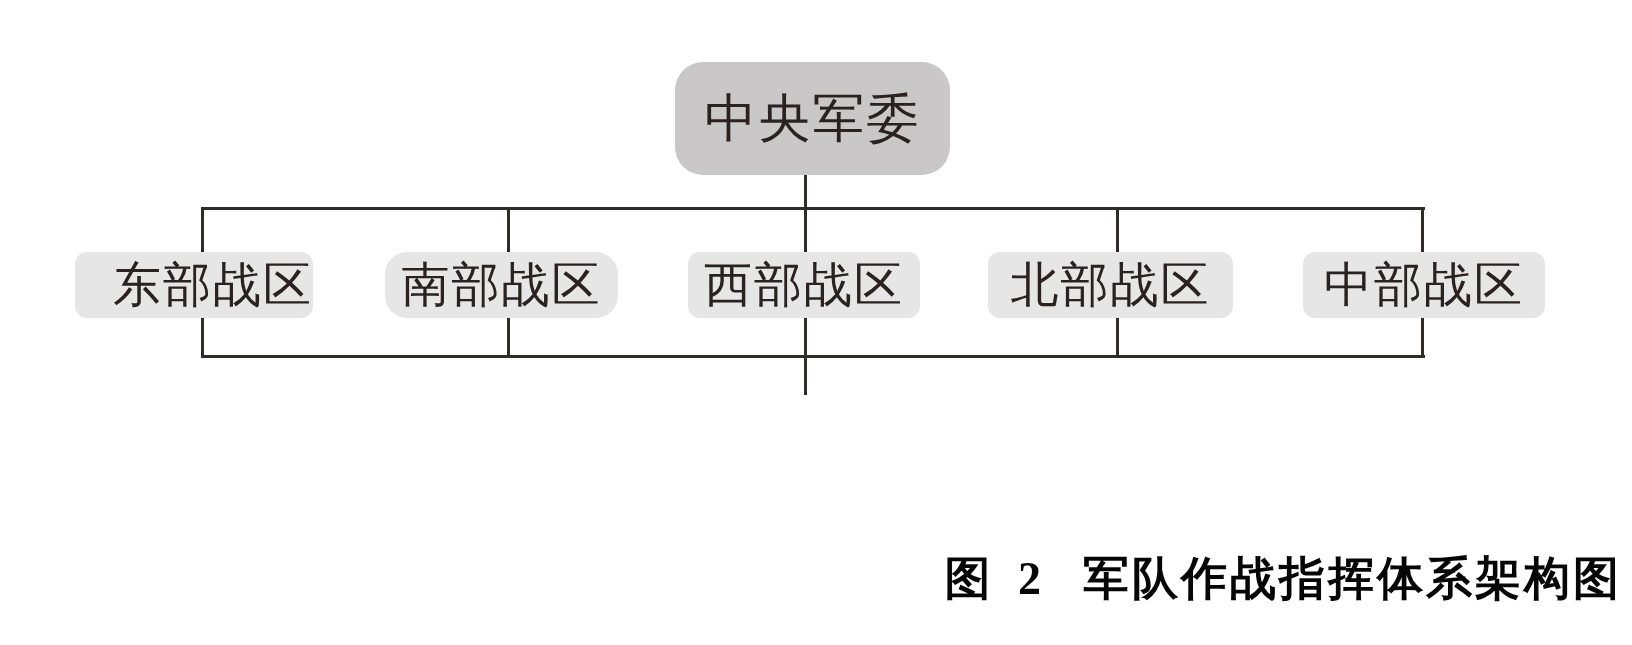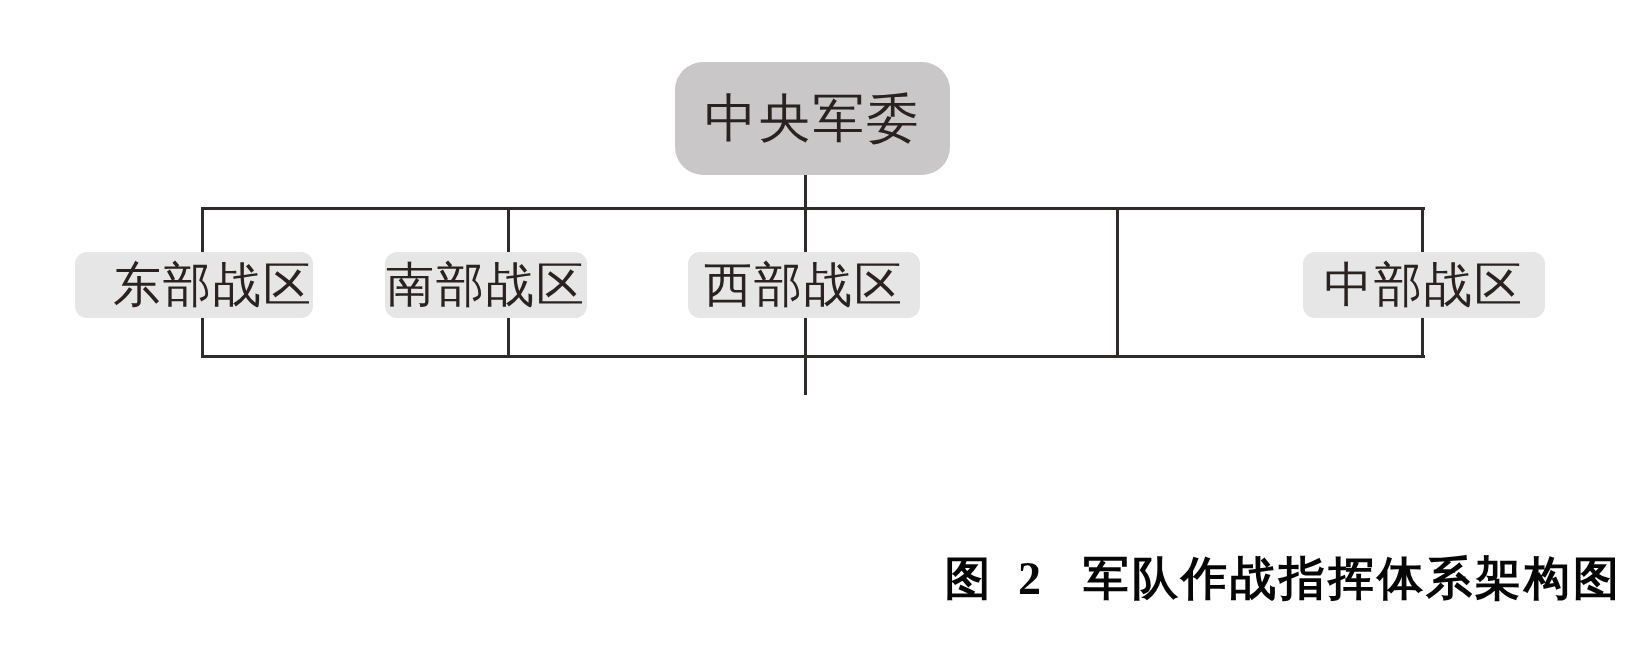--- a/index.html
+++ b/index.html
@@ -50,21 +50,21 @@
     border-radius: 28px;
     font-size: 52px;
   }
   .node-theater {
     top: 252px; height: 66px;
     background: #e7e6e6;
     border-radius: 12px;
     font-size: 48px;
   }
   #node-east    { left: 75px;   width: 238px; justify-content: flex-end; }
-  #node-south   { left: 385px;  width: 202px; }
+  #node-south   { left: 385px;  width: 233px; border-radius: 22px; }
   #node-west    { left: 688px;  width: 232px; justify-content: center; }
   #node-north   { left: 988px;  width: 245px; }
   #node-central { left: 1303px; width: 242px; }
 
   .node-bottom {
     left: 707px; top: 393px; width: 203px; height: 84px;
     background: #c9c7c7;
     border-radius: 22px;
     font-size: 48px;
   }
@@ -108,20 +108,23 @@
 
   <div class="node node-theater" id="node-east">
     <span>东部战区</span>
   </div>
   <div class="node node-theater" id="node-south">
     <span>南部战区</span>
   </div>
   <div class="node node-theater" id="node-west">
     <span>西部战区</span>
   </div>
+  <div class="node node-theater" id="node-north">
+    <span>北部战区</span>
+  </div>
   <div class="node node-theater" id="node-central">
     <span>中部战区</span>
   </div>
 
 
   <div class="caption">
     <span class="figure-label">图 2</span><span>军队作战指挥体系架构图</span>
   </div>
 
 </div>

